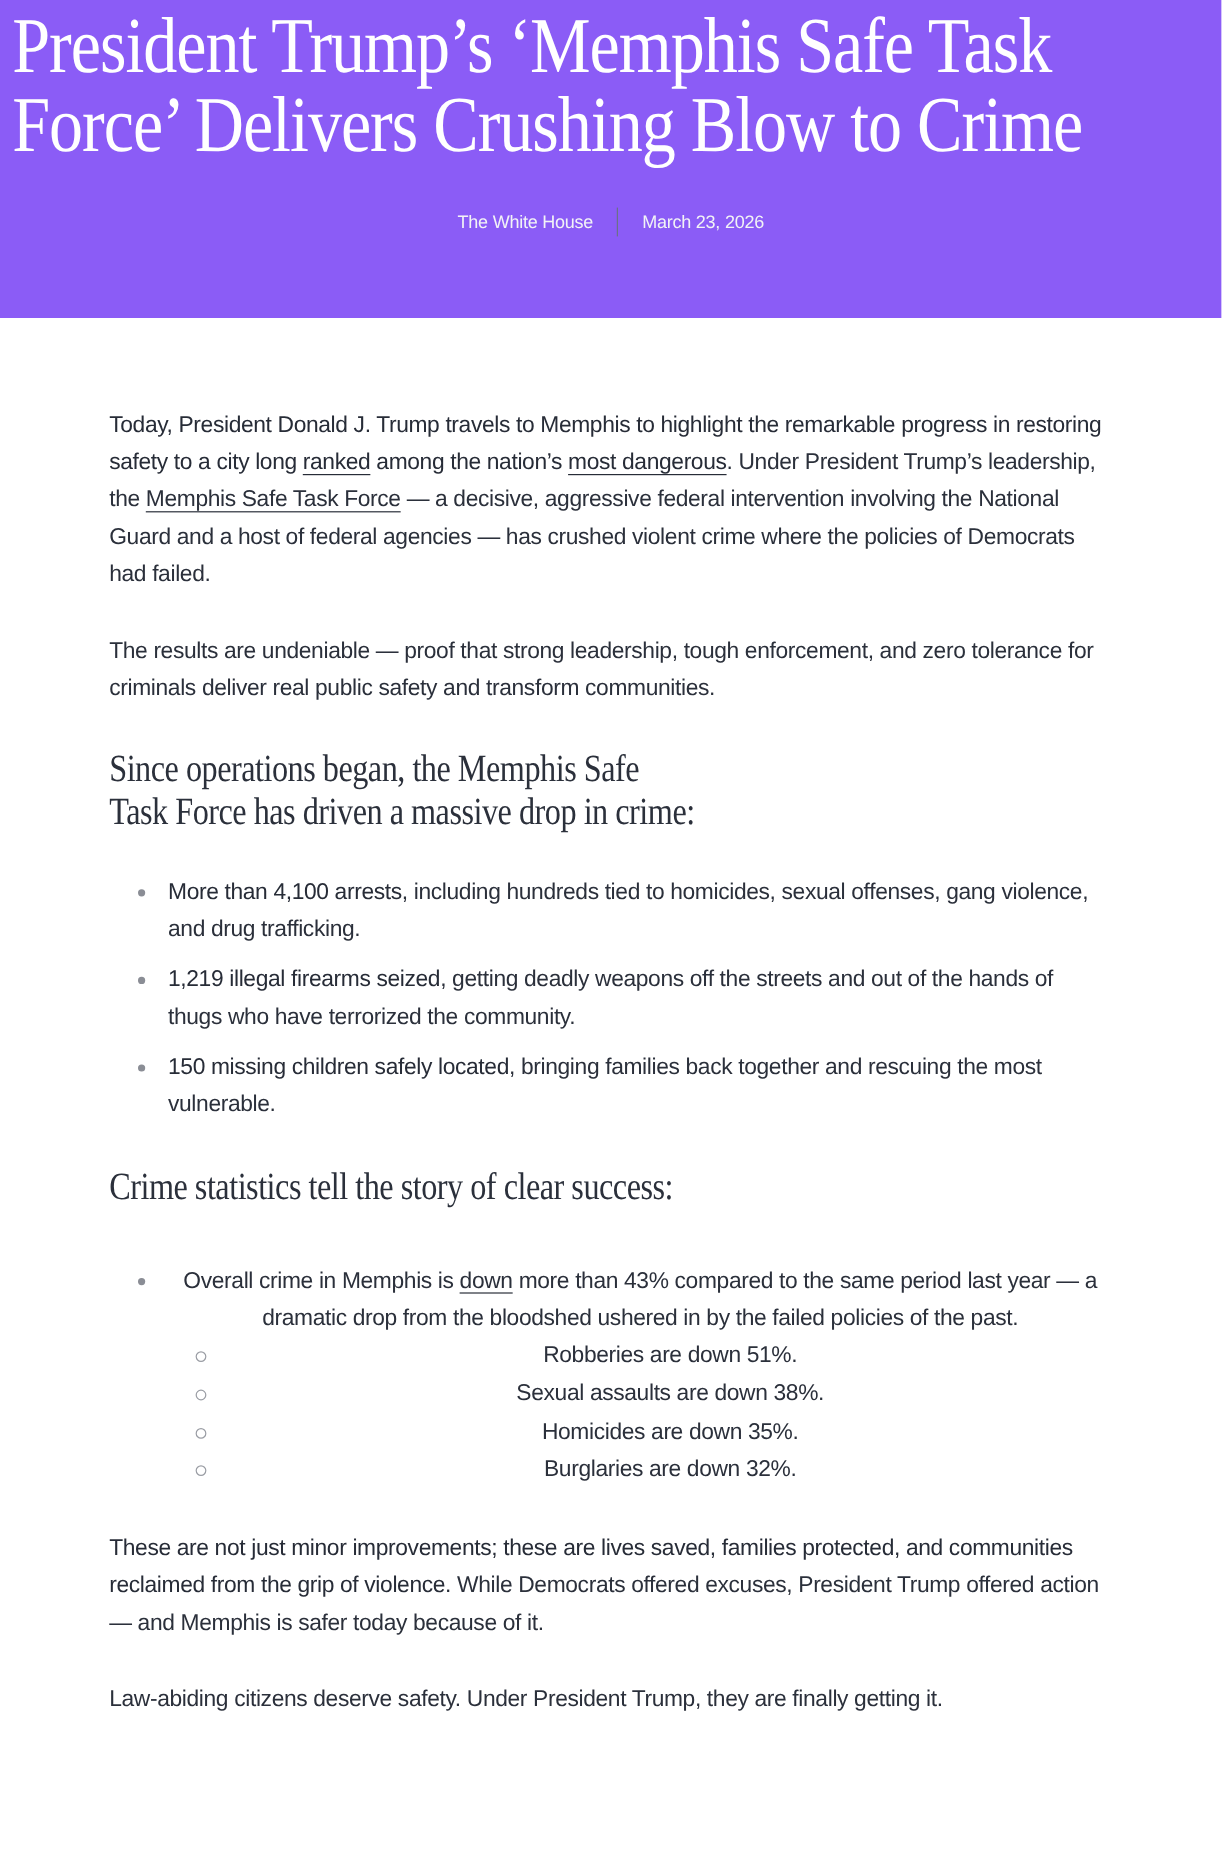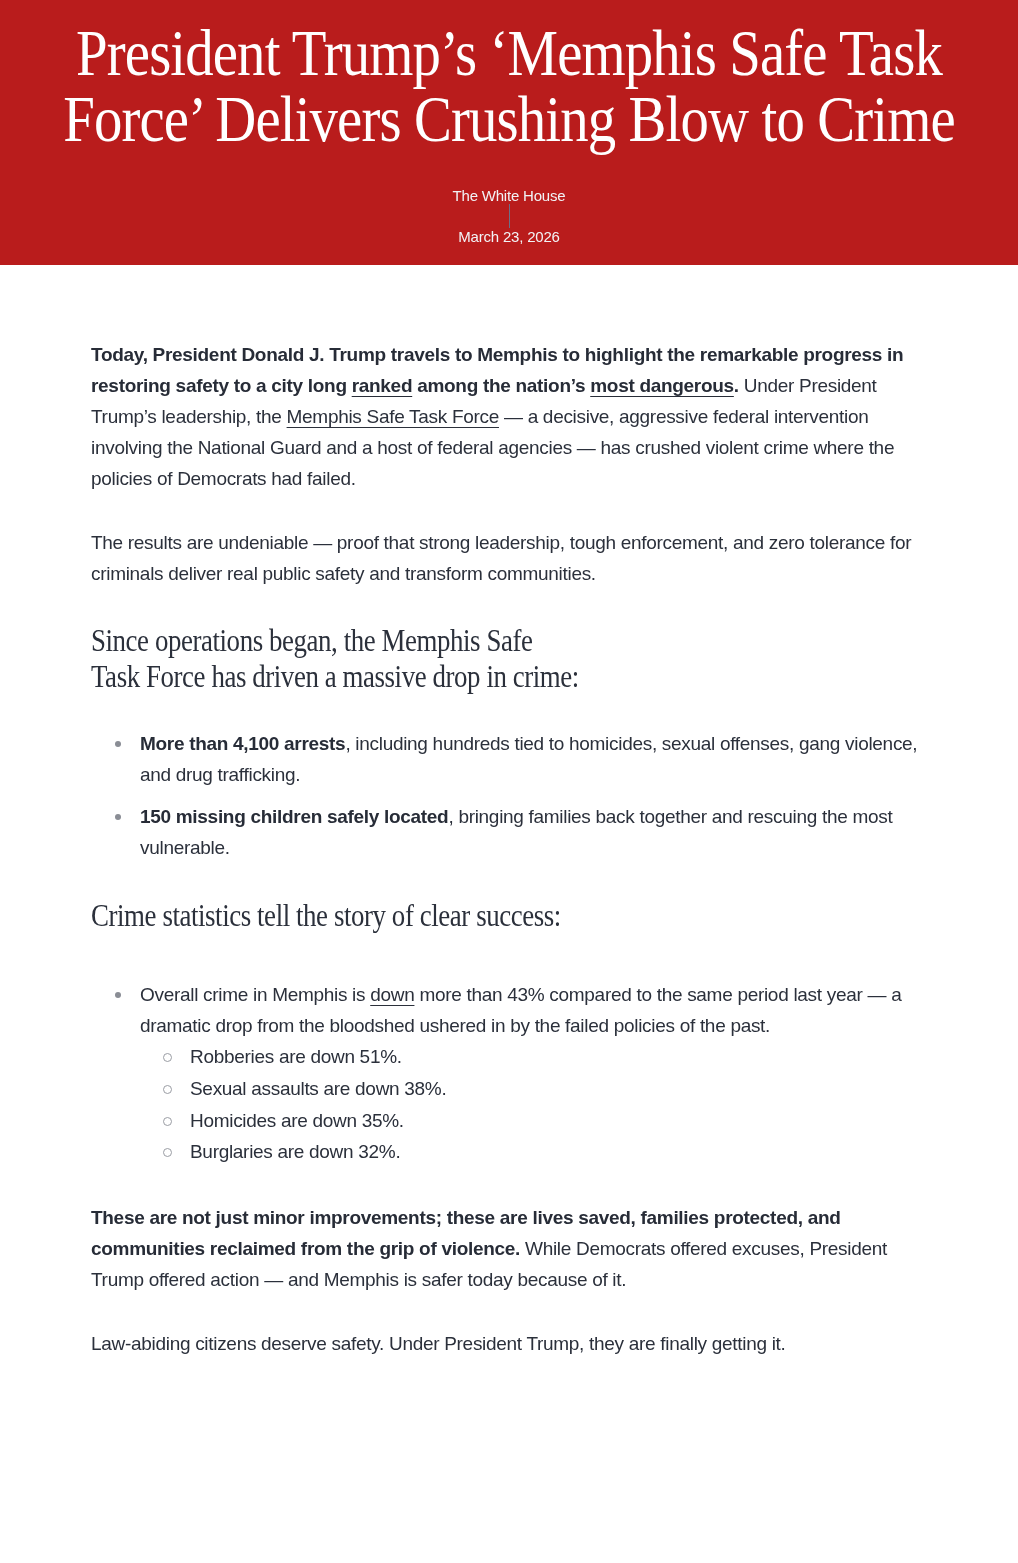--- a/index.html
+++ b/index.html
@@ -4,23 +4,23 @@
   <style>
     * { box-sizing: border-box; margin: 0; padding: 0; }
     html, body { width: 1018px; background: #ffffff; }
     body {
       font-family: "Liberation Sans", "DejaVu Sans", sans-serif;
       color: #2b303b;
     }
     .hero {
       width: 1018px;
       height: 265px;
-      background: #b91c1c;
-      text-align: center;
-      padding-top: 20px;
+      background: #8b5cf6;
+      text-align: left;
+      padding-top: 6px;
     }
     .hero-title {
       font-family: "Liberation Serif", "DejaVu Serif", serif;
       color: #ffffff;
       font-size: 66px;
       line-height: 66px;
       font-weight: normal;
       letter-spacing: -1px;
       transform: scaleX(0.86);
       transform-origin: center top;
@@ -28,36 +28,35 @@
       margin-left: -71px;
     }
     .hero-meta {
       margin-top: 35px;
       display: flex;
       justify-content: center;
       align-items: center;
       color: #f2f3f6;
       font-size: 15px;
       letter-spacing: -0.2px;
-      flex-direction: column;
     }
     .hero-meta .divider {
       width: 1px;
       height: 24px;
       background: #6b7088;
       margin: 0 20px;
     }
     .content {
       padding: 74px 91px 40px 91px;
       font-size: 19px;
       line-height: 31px;
       letter-spacing: -0.3px;
     }
     .content p { margin-bottom: 33px; }
-    .content strong { font-weight: bold; color: #272c37; }
+    .content strong { font-weight: normal; color: #272c37; }
     .u { text-decoration: underline; text-underline-offset: 4px; text-decoration-thickness: 1px; }
     h2.sub {
       font-family: "Liberation Serif", "DejaVu Serif", serif;
       font-weight: normal;
       font-size: 32px;
       line-height: 36px;
       color: #2b303b;
       transform: scaleX(0.84);
       transform-origin: left top;
       width: 1000px;
@@ -108,27 +107,28 @@
 
   <p>The results are undeniable — proof that strong leadership, tough enforcement, and zero tolerance for criminals deliver real public safety and transform communities.</p>
 
   <h2 class="sub">
     <span>Since operations began, the Memphis Safe</span><br>
     <span>Task Force has driven a massive drop in crime:</span>
   </h2>
 
   <ul class="bul">
     <li><strong>More than 4,100 arrests</strong><span>, including hundreds tied to homicides, sexual offenses, gang violence, and drug trafficking.</span></li>
+    <li><strong>1,219 illegal firearms seized</strong><span>, getting deadly weapons off the streets and out of the hands of thugs who have terrorized the community.</span></li>
     <li><strong>150 missing children safely located</strong><span>, bringing families back together and rescuing the most vulnerable.</span></li>
   </ul>
 
   <h2 class="sub">Crime statistics tell the story of clear success:</h2>
 
   <ul class="bul" style="margin-top:46px;">
-    <li style="margin-bottom:24px;">
+    <li style="margin-bottom:24px;text-align:center;">
       <span>Overall crime in Memphis is </span><a class="u">down</a><span> more than 43% compared to the same period last year — a dramatic drop from the bloodshed ushered in by the failed policies of the past.</span>
       <ul class="sub-list">
         <li>Robberies are down 51%.</li>
         <li>Sexual assaults are down 38%.</li>
         <li>Homicides are down 35%.</li>
         <li>Burglaries are down 32%.</li>
       </ul>
     </li>
   </ul>
 

